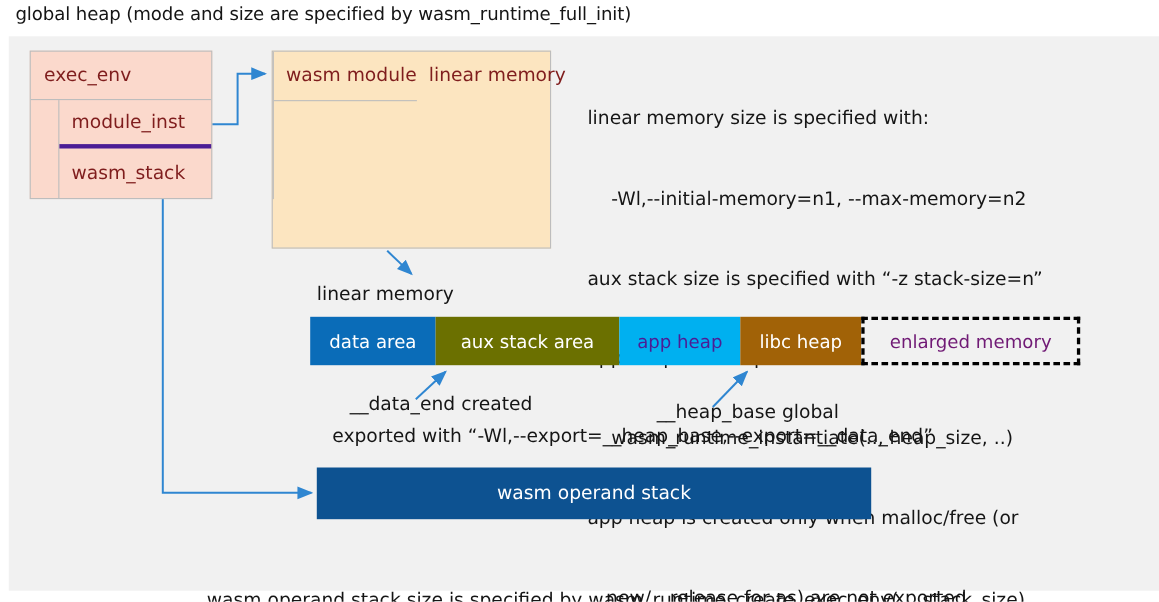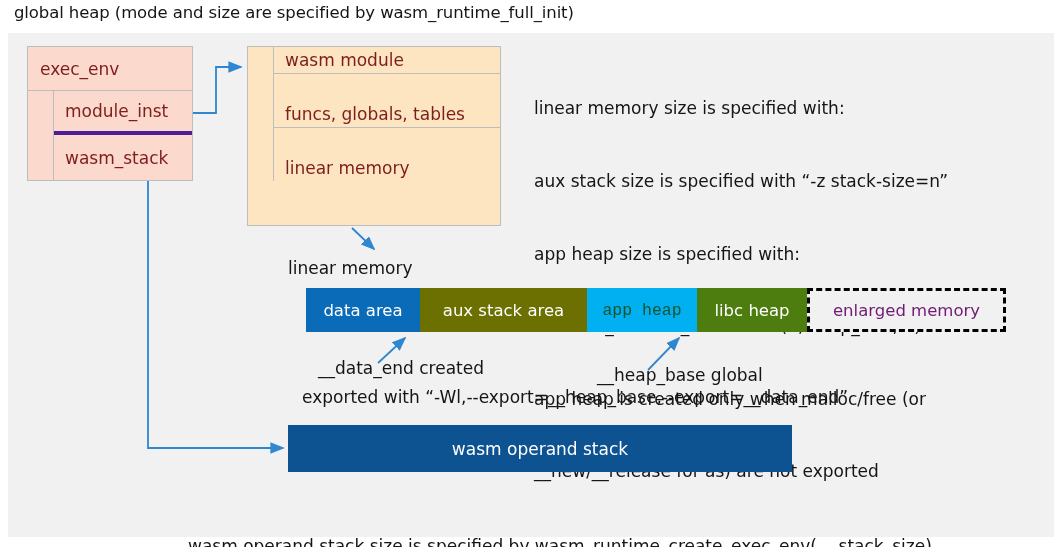--- a/index.html
+++ b/index.html
@@ -104,22 +104,21 @@
     height: 134px;
   }
   .mod-gutter {
     width: 26px;
     border-right: 1px solid #bdbdbd;
     box-sizing: border-box;
   }
   .mod-fields {
     flex: 1;
     display: flex;
-    flex-direction: column;
-    gap: 27px;
+    flex-direction: row;
   }
   .mod-field {
     height: 45px;
     padding-left: 11px;
     border-bottom: 1px solid #bdbdbd;
   }
   .mod-field:last-child {
     border-bottom: none;
     height: 44px;
   }
@@ -140,21 +139,21 @@
   .lm-label {
     position: absolute;
     left: 288px;
     top: 258px;
     font-size: 17px;
     color: #151515;
     white-space: nowrap;
   }
   .membar {
     position: absolute;
-    left: 306px;
+    left: 282px;
     top: 288px;
     height: 44px;
     display: flex;
   }
   .seg {
     display: flex;
     align-items: center;
     justify-content: center;
     font-size: 16.5px;
     color: #ffffff;
@@ -240,41 +239,41 @@
         <div class="box-row exec-field">wasm_stack</div>
       </div>
     </div>
   </div>
 
   <div class="box mod-box">
     <div class="mod-body">
       <div class="mod-gutter"></div>
       <div class="mod-fields">
         <div class="box-row mod-field">wasm module</div>
-        <div class="box-row mod-field">funcs, globals, tables</div>
         <div class="box-row mod-field">linear memory</div>
       </div>
     </div>
   </div>
 
   <div class="notes">
     <div>linear memory size is specified with:</div>
+    <div>    -Wl,--initial-memory=n1, --max-memory=n2</div>
     <div>aux stack size is specified with “-z stack-size=n”</div>
     <div>app heap size is specified with:</div>
     <div>    wasm_runtime_instantiate(.., heap_size, ..)</div>
     <div>app heap is created only when malloc/free (or</div>
     <div>__new/__release for as) are not exported</div>
   </div>
 
   <div class="lm-label">linear memory</div>
   <div class="membar" id="membar">
       <div class="seg" style="width: 114px; background: rgb(10, 108, 184); color: rgb(255, 255, 255);">data area</div>
       <div class="seg" style="width: 167px; background: rgb(107, 112, 0); color: rgb(255, 255, 255);">aux stack area</div>
-      <div class="seg" style="width: 110px; background: rgb(0, 176, 240); color: #14532d; font-family: Liberation Mono, monospace;">app heap</div>
-      <div class="seg" style="width: 110px; background: #4d7c0f; color: rgb(255, 255, 255);">libc heap</div>
+      <div class="seg" style="width: 110px; background: rgb(0, 176, 240); color: #4c1d95;">app heap</div>
+      <div class="seg" style="width: 110px; background: #a16207; color: rgb(255, 255, 255);">libc heap</div>
       <div class="seg seg-dashed" style="width: 199px; color: #701a75;">enlarged memory</div>
     </div>
 
   <div class="ann ann-data-end">__data_end created</div>
   <div class="ann ann-heap-base">__heap_base global</div>
   <div class="ann ann-export">exported with “-Wl,--export=__heap_base,--export=__data_end”</div>
 
   <div class="opstack">wasm operand stack</div>
   <div class="bottom-notes">
     <div>wasm operand stack size is specified by wasm_runtime_create_exec_env(.., stack_size)</div>

